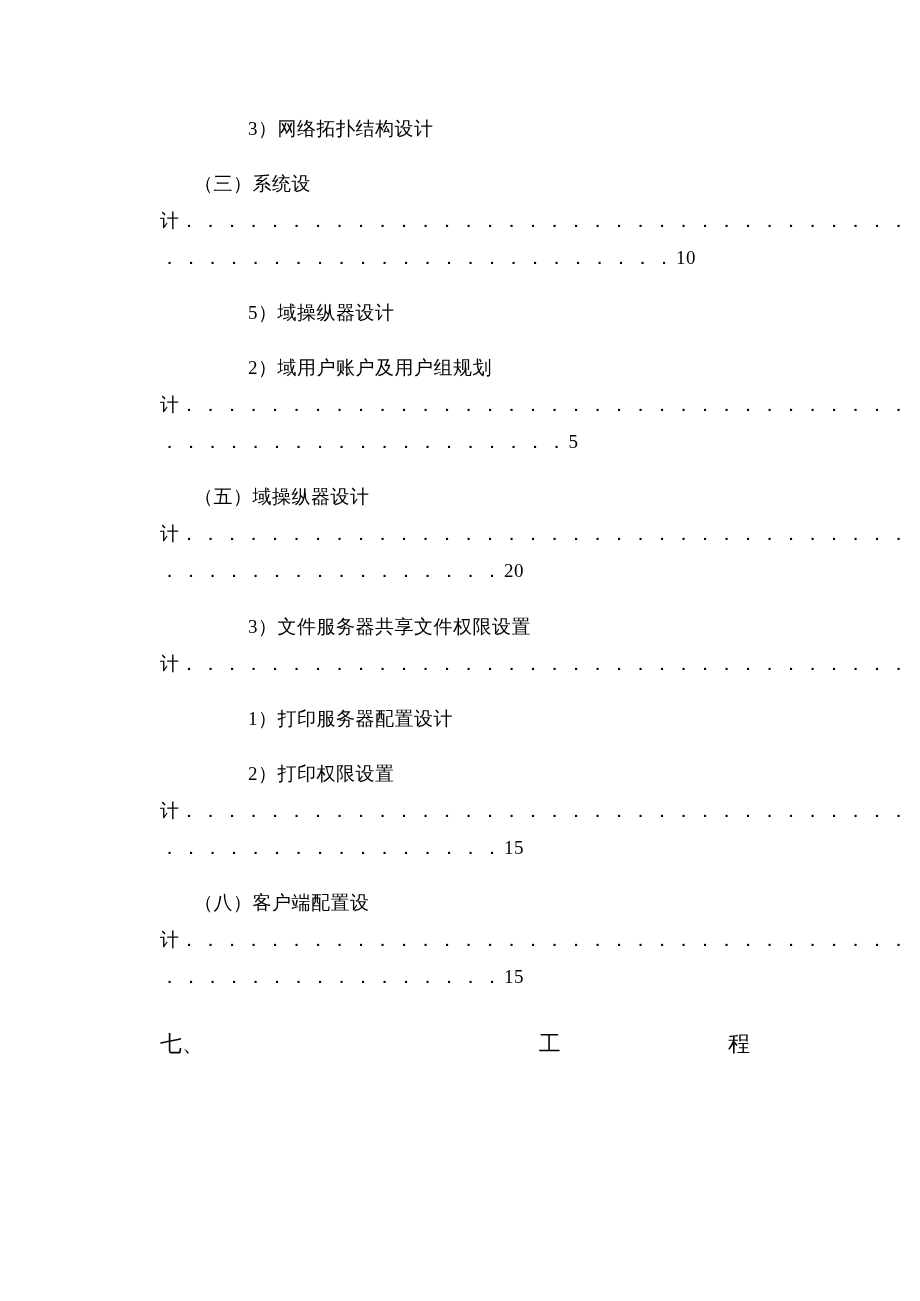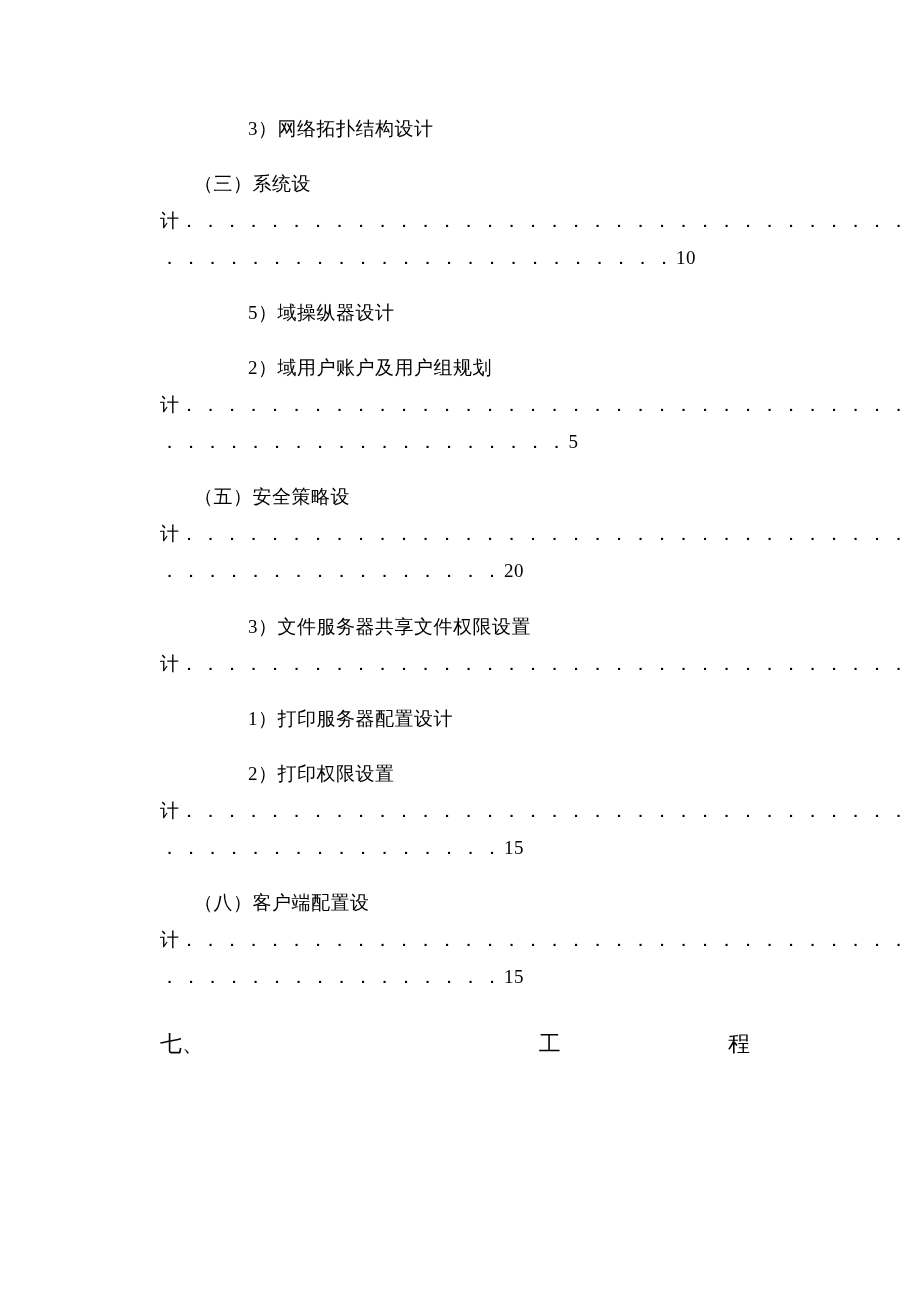--- a/index.html
+++ b/index.html
@@ -74,21 +74,21 @@
   <div class="line indent-sub gap-top">2）域用户账户及用户组规划</div>
 
   <div class="line indent-cont">
     <span>计</span><span class="dots">．．．．．．．．．．．．．．．．．．．．．．．．．．．．．．．．．．</span>
   </div>
   <div class="line indent-cont">
     <span class="dots">．．．．．．．．．．．．．．．．．．．</span><span>5</span>
   </div>
 
   <div class="line indent-sec gap-top">
-    <span>（五）安全策略设</span>
+    <span>（五）域操纵器设计</span>
   </div>
   <div class="line indent-cont">
     <span>计</span><span class="dots">．．．．．．．．．．．．．．．．．．．．．．．．．．．．．．．．．．</span>
   </div>
   <div class="line indent-cont">
     <span class="dots">．．．．．．．．．．．．．．．．</span><span>20</span>
   </div>
 
   <div class="line indent-sub gap-top">3）文件服务器共享文件权限设置</div>
 

